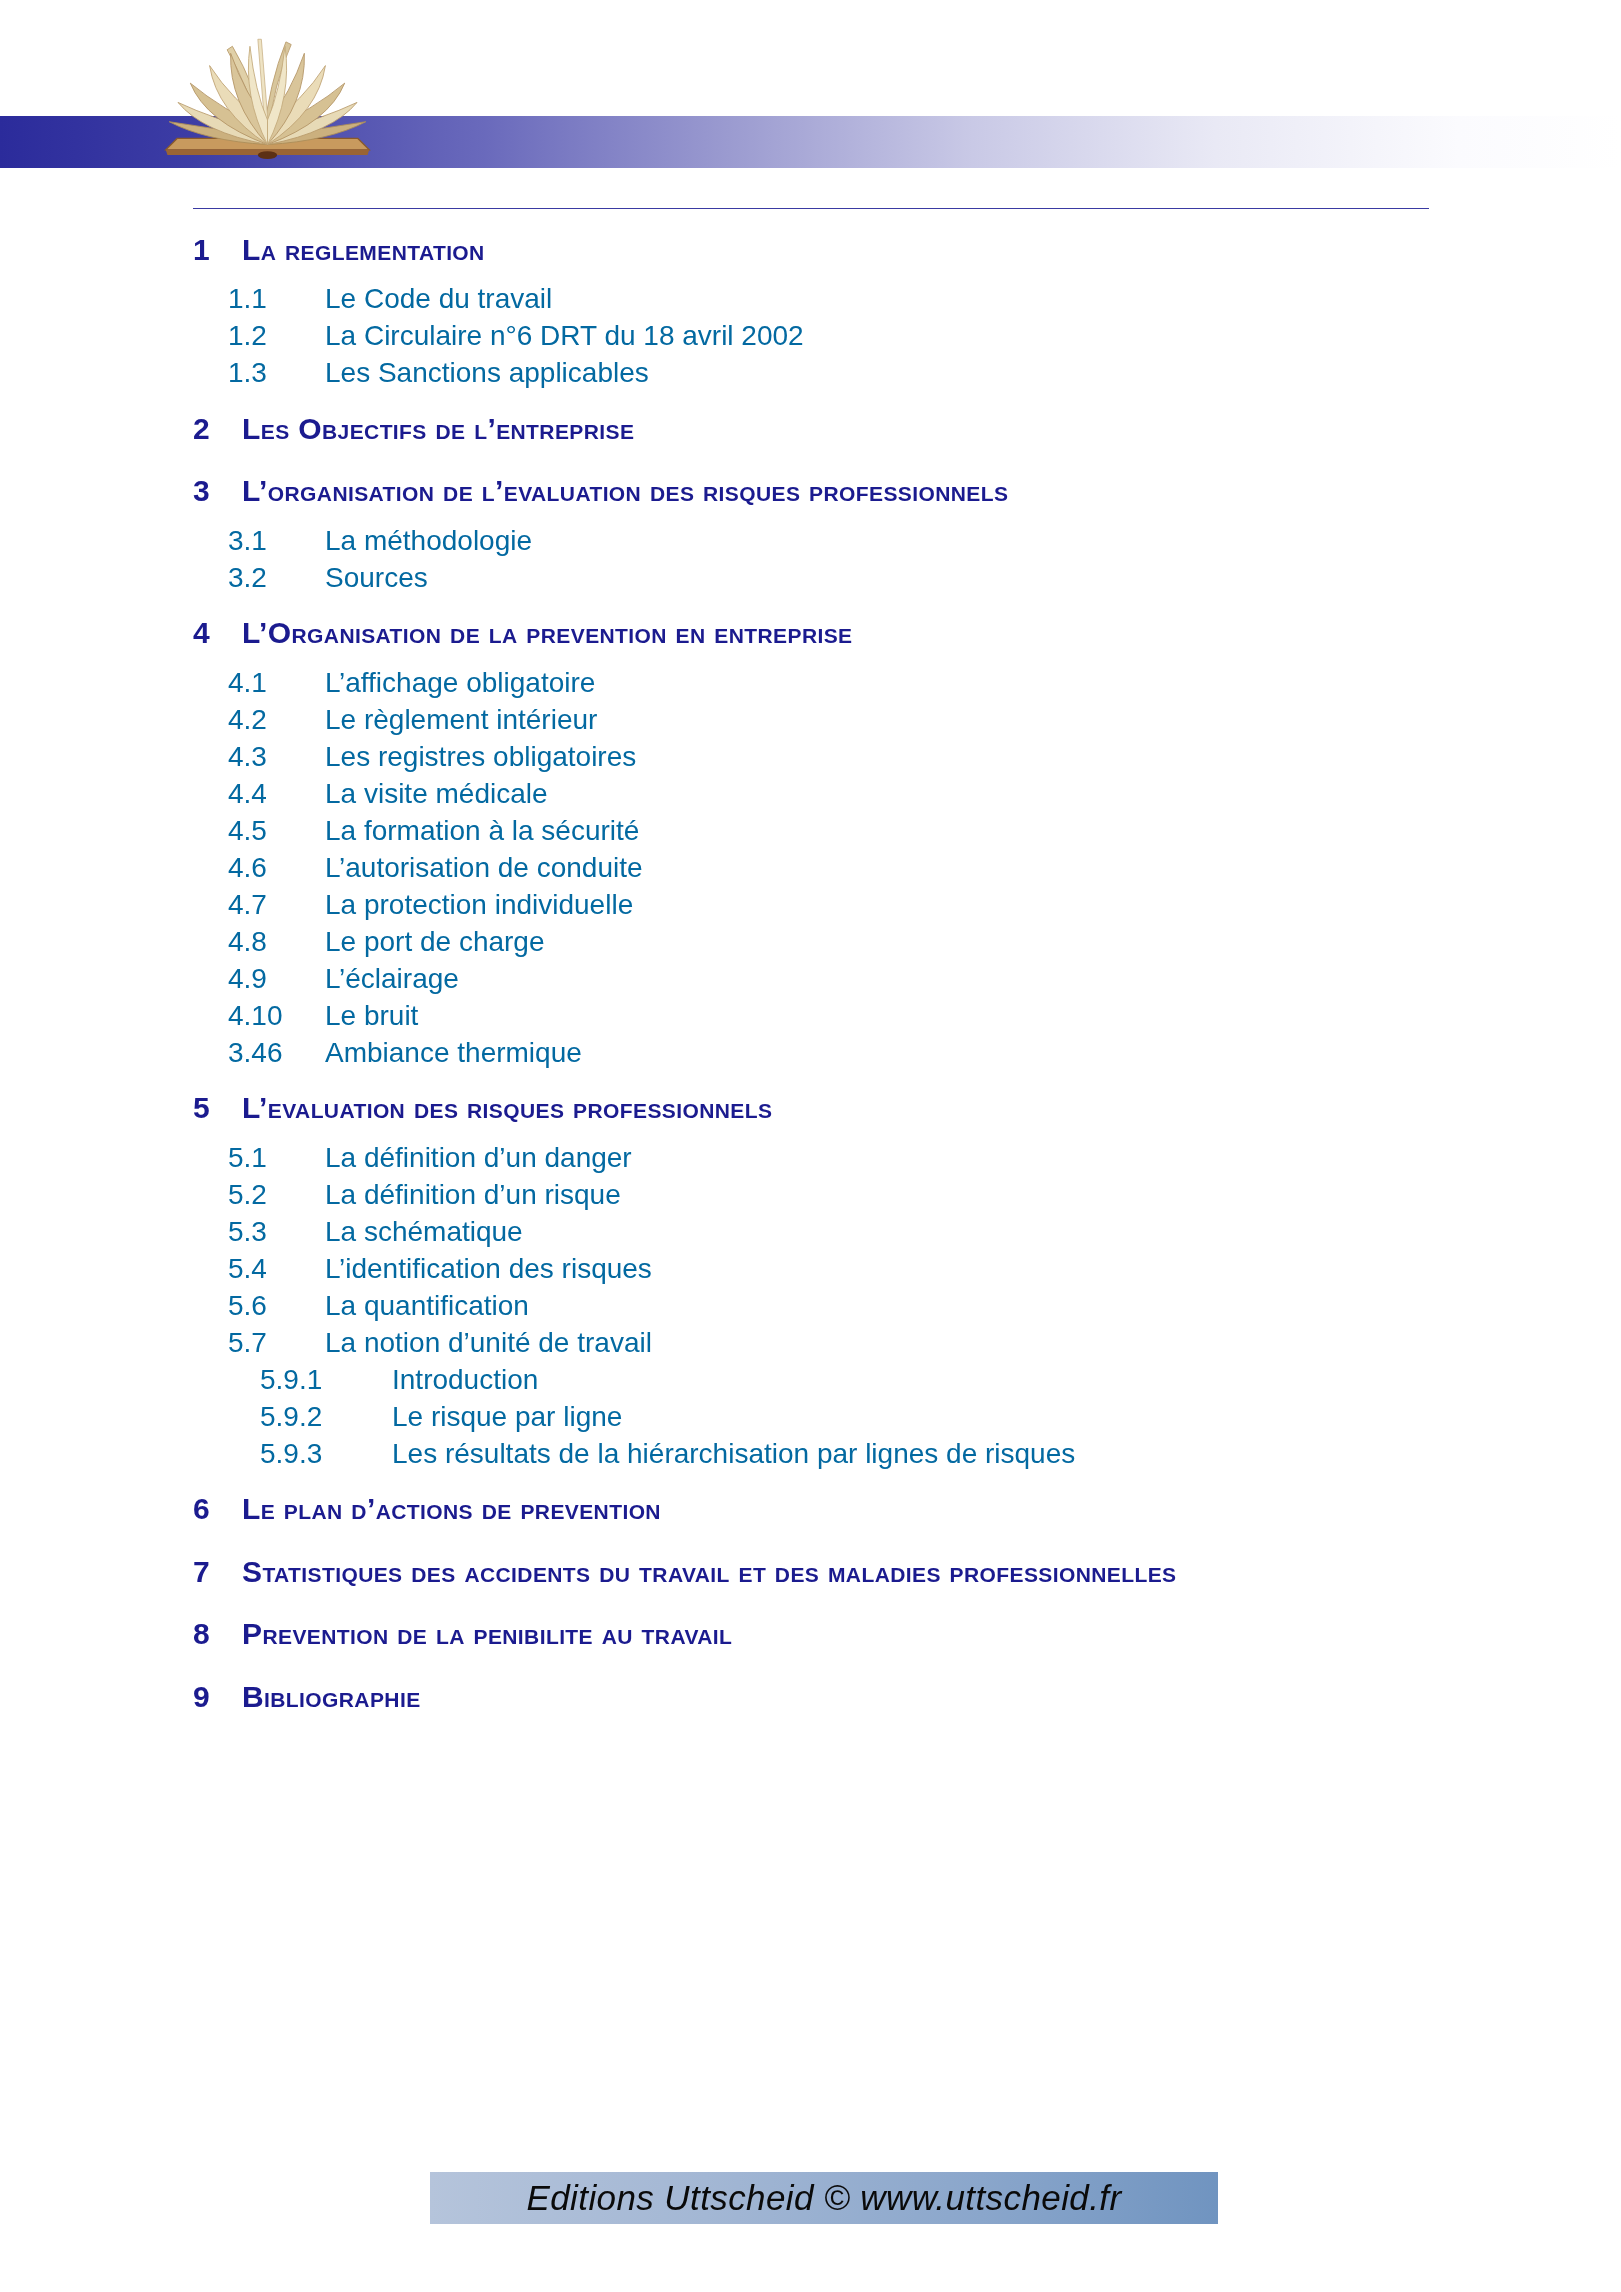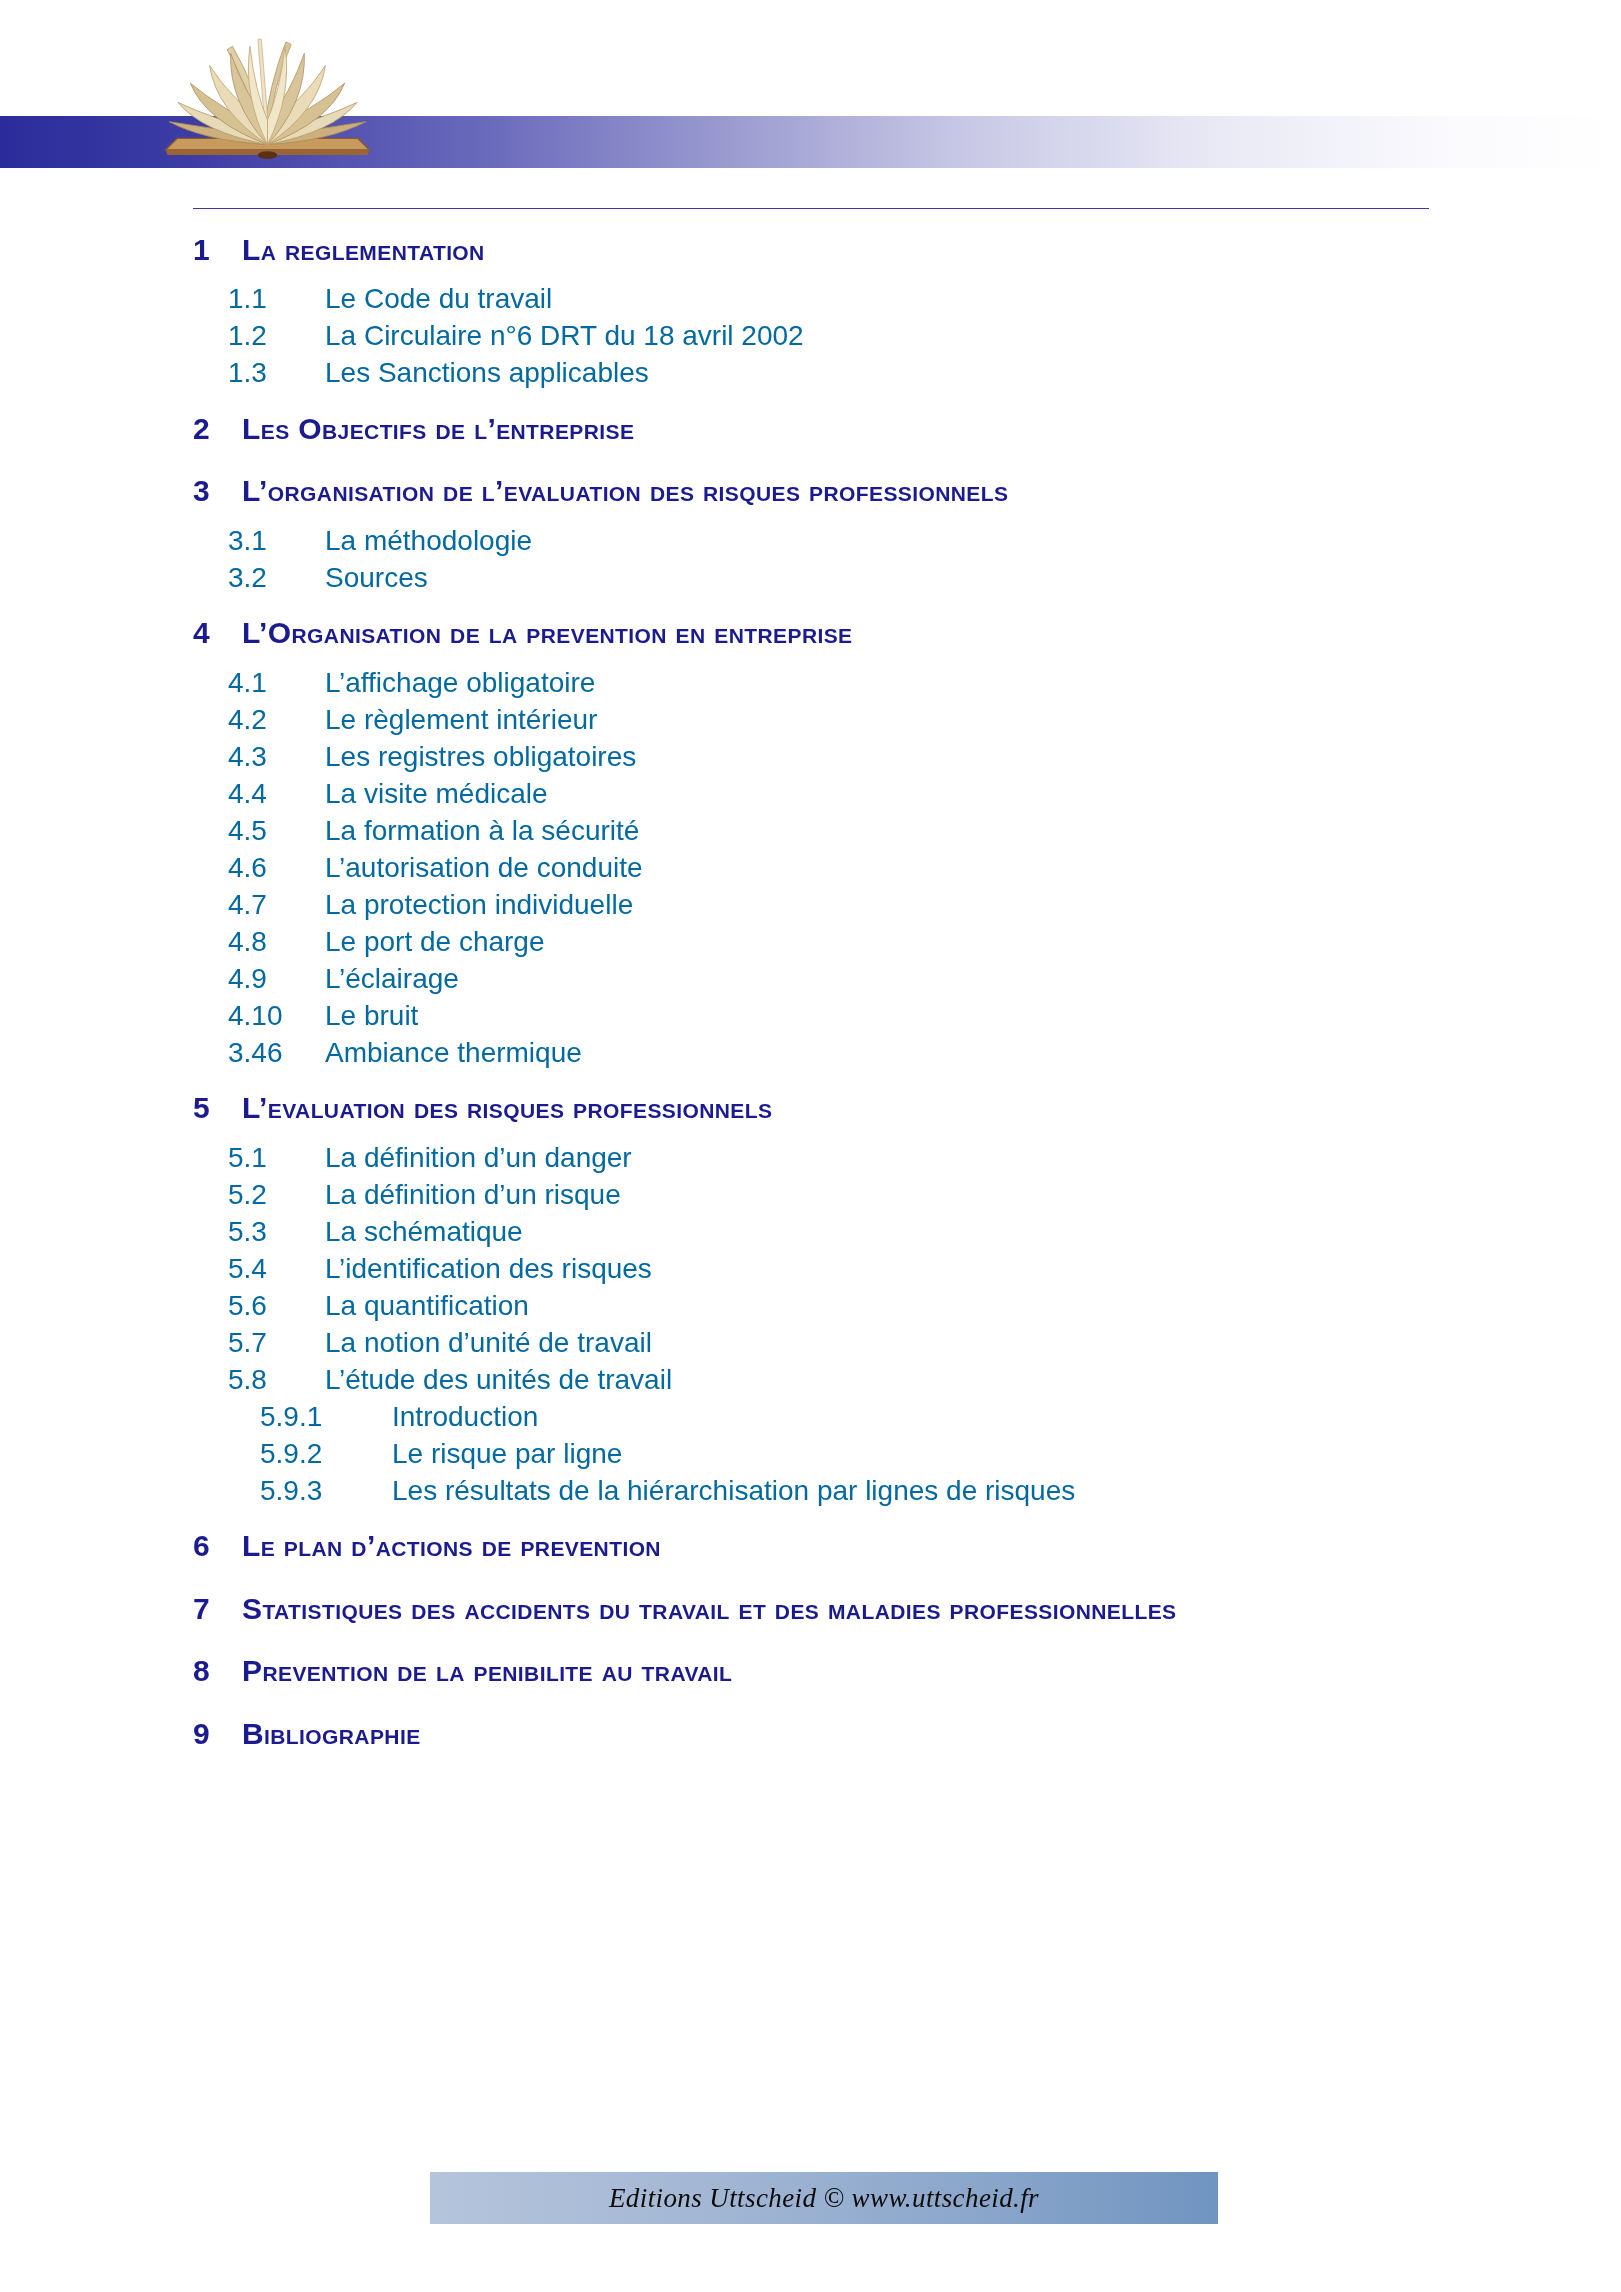--- a/index.html
+++ b/index.html
@@ -56,21 +56,21 @@
   .toc-item.lvl2{padding-left:67px;align-items:center;}
   .toc-item.lvl2 .item-num{width:132px;}
 
   
   .footer-band{
     position:absolute;left:430px;top:2172px;width:788px;height:52px;
     background:linear-gradient(to right,#b5c4db 0%,#a3b7d4 35%,#8aa6cb 70%,#7094c0 100%);
     display:flex;align-items:center;justify-content:center;
   }
   .footer-text{
-    font-style:italic;color:#0a0a0a;font-size:27px;letter-spacing:0.4px;font-family:Liberation Serif, serif;
+    font-style:italic;color:#0a0a0a;font-size:35px;letter-spacing:0.4px;
   }
 </style>
 </head>
 <body>
 
 <div class="page">
 
   <div class="header">
     <div class="header-band"></div>
     <svg class="book-logo" viewBox="0 0 280 155" xmlns="http://www.w3.org/2000/svg" aria-hidden="true">
@@ -244,24 +244,20 @@
   <div class="toc-item">
     <span class="item-num">5.6</span>
     <span class="item-label">La quantification</span>
   </div>
 
   <div class="toc-item">
     <span class="item-num">5.7</span>
     <span class="item-label">La notion d’unité de travail</span>
   </div>
 
-  <div class="toc-item">
-    <span class="item-num">5.8</span>
-    <span class="item-label">L’étude des unités de travail</span>
-  </div>
 
 
   <div class="toc-item lvl2">
     <span class="item-num">5.9.1</span>
     <span class="item-label">Introduction</span>
   </div>
 
   <div class="toc-item lvl2">
     <span class="item-num">5.9.2</span>
     <span class="item-label">Le risque par ligne</span>

